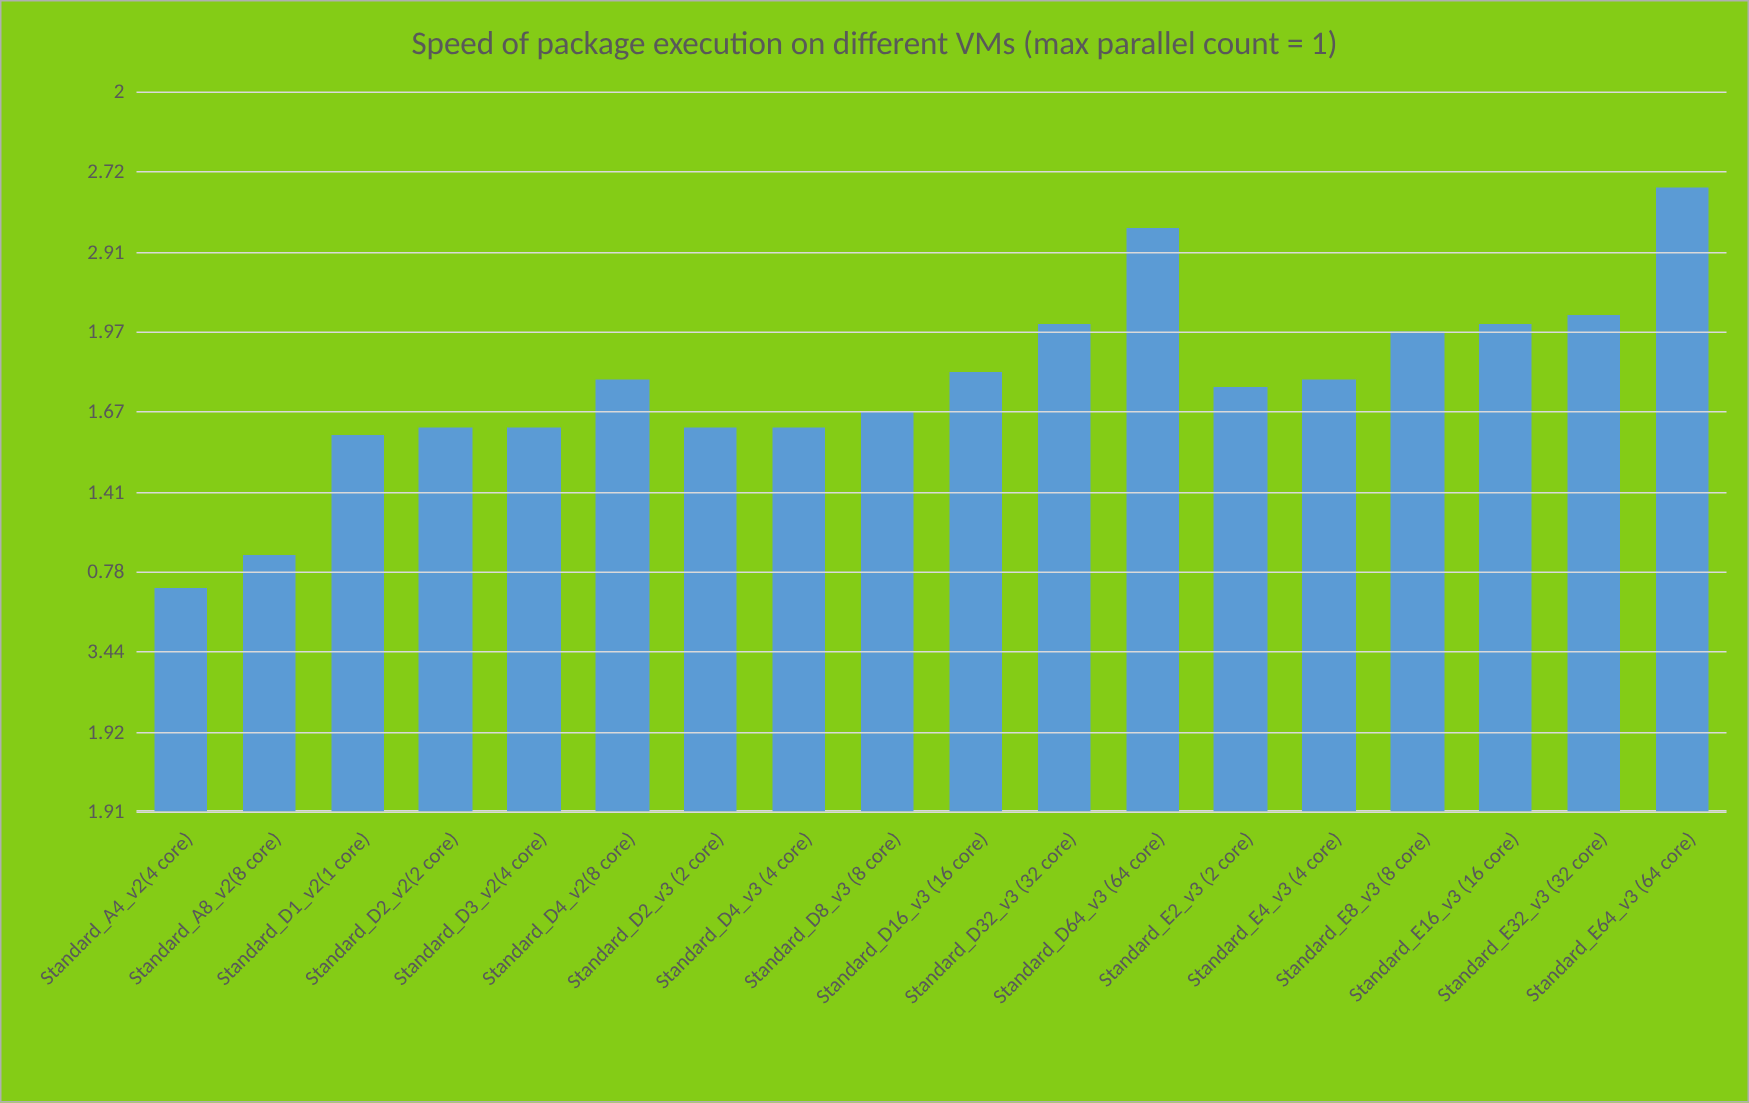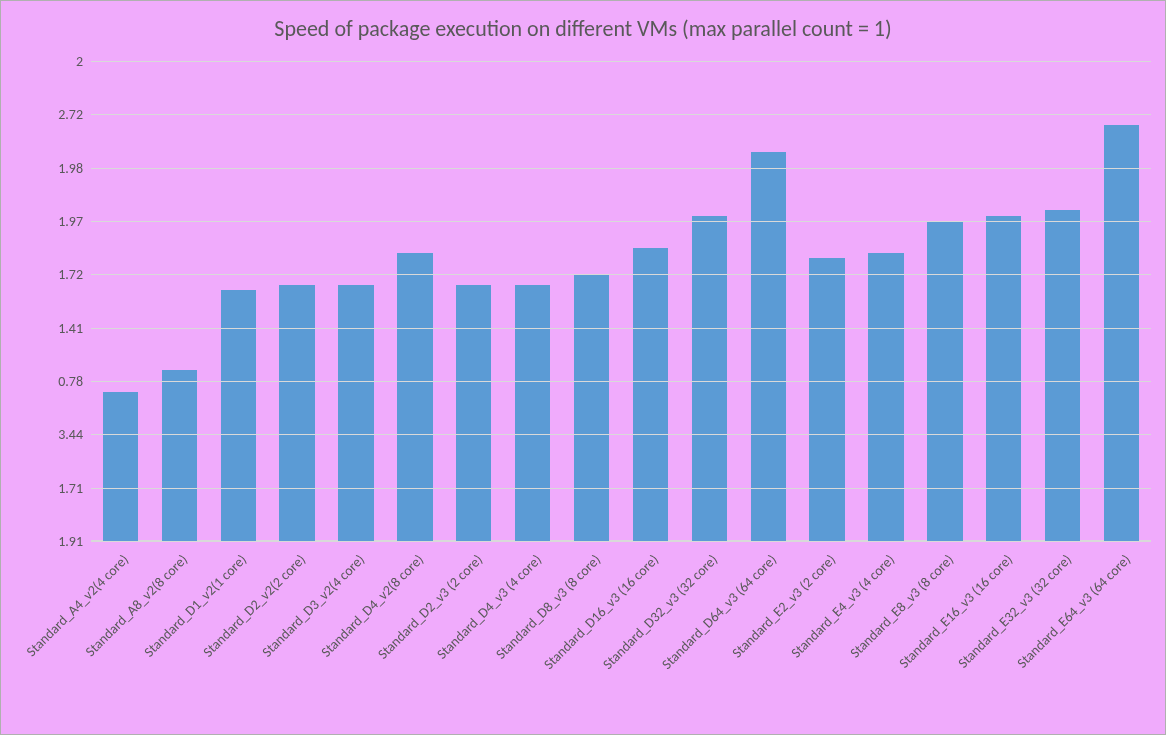--- a/index.html
+++ b/index.html
@@ -7,21 +7,21 @@
     margin: 0;
     padding: 0;
     font-family: Calibri, Arial, sans-serif;
     background: #fff;
   }
   .chart-container {
     width: 1166px;
     height: 735px;
     border: 1px solid #b0b0b0;
     position: relative;
-    background: #f0abfc;
+    background: #84cc16;
   }
   .chart-title {
     text-align: center;
     font-size: 22px;
     color: #595959;
     padding-top: 14px;
     font-weight: 400;
   }
   .plot-area {
     position: absolute;
@@ -160,33 +160,33 @@
         <div class="bar-slot">
           <div class="bar" title="Standard_E32_v3 (32 core): 1.972" style="height: 68.8889%;"></div>
         </div>
         <div class="bar-slot">
           <div class="bar" title="Standard_E64_v3 (64 core): 1.988" style="height: 86.6667%;"></div>
         </div>
       </div>
   <div class="grid-line" style="top: 100%;"></div>
       <div class="y-tick-label" style="top: 100%;">1.91</div>
       <div class="grid-line" style="top: 88.8889%;"></div>
-      <div class="y-tick-label" style="top: 88.8889%;">1.71</div>
+      <div class="y-tick-label" style="top: 88.8889%;">1.92</div>
       <div class="grid-line" style="top: 77.7778%;"></div>
       <div class="y-tick-label" style="top: 77.7778%;">3.44</div>
       <div class="grid-line" style="top: 66.6667%;"></div>
       <div class="y-tick-label" style="top: 66.6667%;">0.78</div>
       <div class="grid-line" style="top: 55.5556%;"></div>
       <div class="y-tick-label" style="top: 55.5556%;">1.41</div>
       <div class="grid-line" style="top: 44.4444%;"></div>
-      <div class="y-tick-label" style="top: 44.4444%;">1.72</div>
+      <div class="y-tick-label" style="top: 44.4444%;">1.67</div>
       <div class="grid-line" style="top: 33.3333%;"></div>
       <div class="y-tick-label" style="top: 33.3333%;">1.97</div>
       <div class="grid-line" style="top: 22.2222%;"></div>
-      <div class="y-tick-label" style="top: 22.2222%;">1.98</div>
+      <div class="y-tick-label" style="top: 22.2222%;">2.91</div>
       <div class="grid-line" style="top: 11.1111%;"></div>
       <div class="y-tick-label" style="top: 11.1111%;">2.72</div>
       <div class="grid-line" style="top: 0%;"></div>
       <div class="y-tick-label" style="top: 0%;">2</div>
     </div>
 
   <div class="x-labels">
 
   <div class="x-label-slot">
         <div class="x-label">Standard_A4_v2(4 core)</div>

